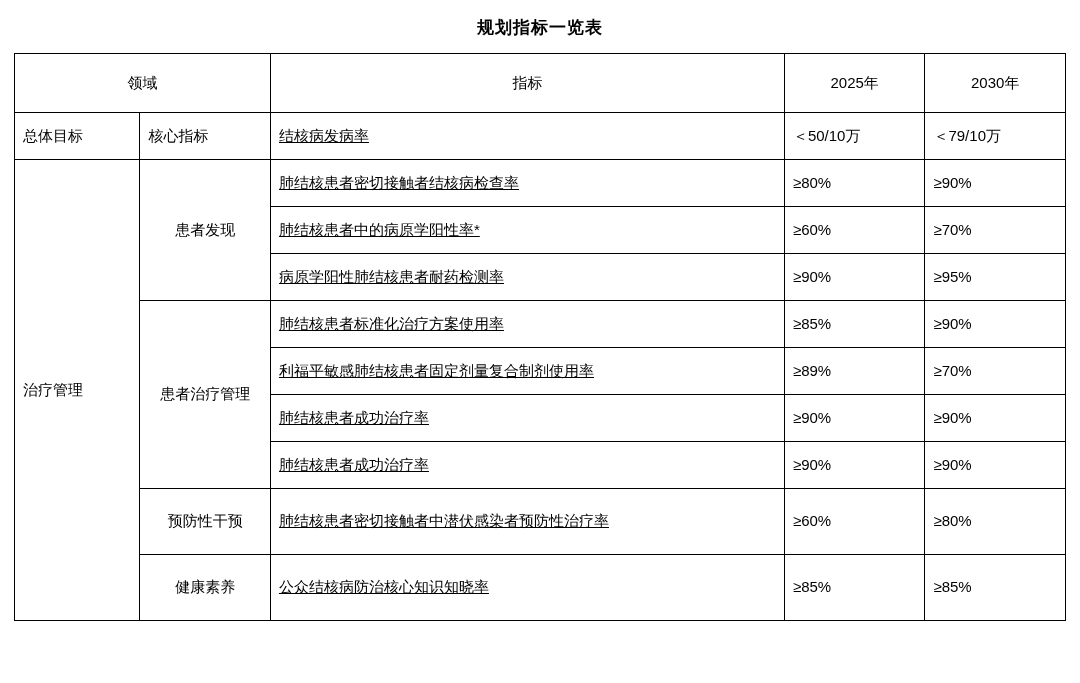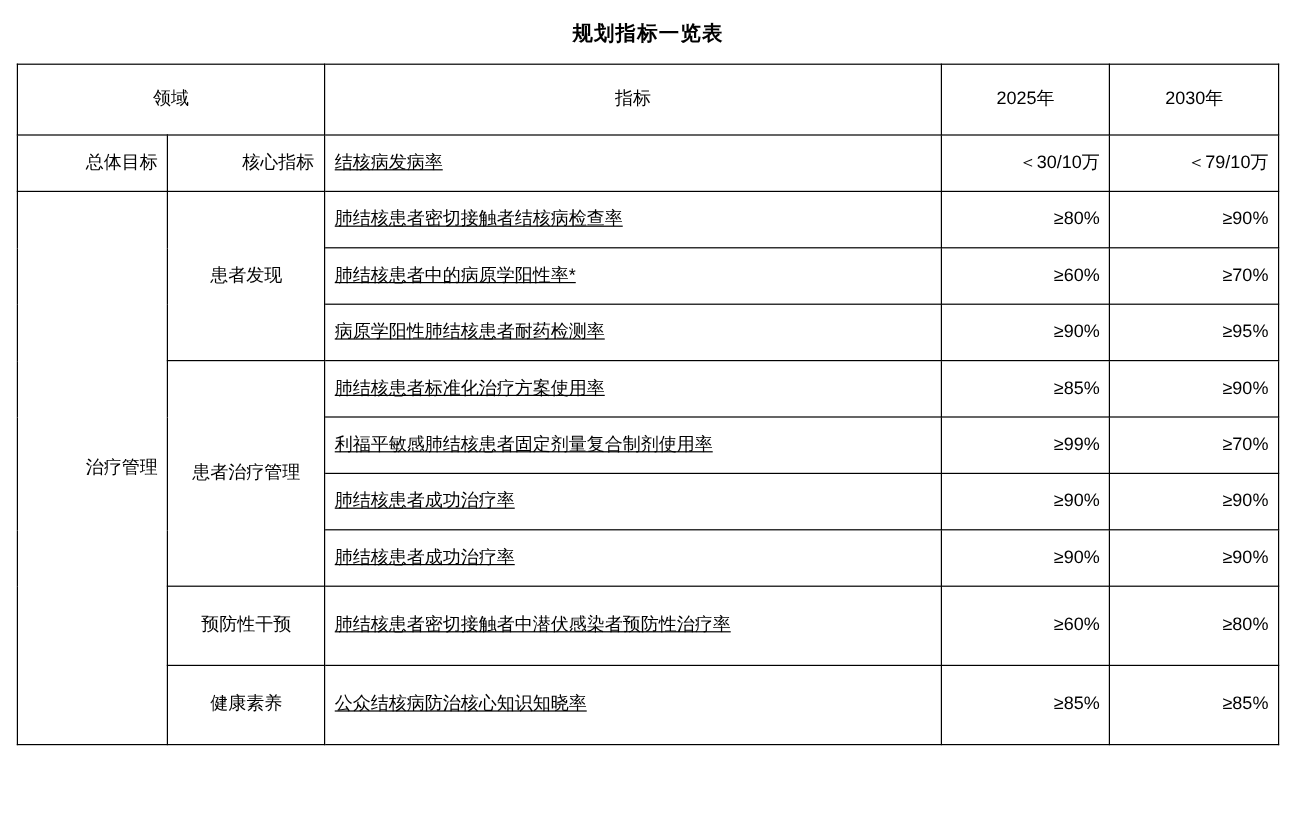--- a/index.html
+++ b/index.html
@@ -48,21 +48,21 @@
   .col-sub     { width: 130px; }
   .col-ind     { width: 512px; }
   .col-y1      { width: 140px; }
   .col-y2      { width: 140px; }
 
   .hdr td {
     text-align: center;
     height: 46px;
     font-size: 15.5px;
   }
-  .c-center { text-align: right; }
+  .c-center { text-align: left; }
   .c-left   { text-align: left; padding-left: 24px; text-decoration: underline; }
   .row-h { height: 47px; }
   .row-h-tall { height: 66px; }
   .stack {
     display: flex;
     flex-direction: row;
     align-items: center;
     justify-content: center;
     line-height: 1.9;
   }
@@ -89,21 +89,21 @@
         <td colspan="2">领域</td>
         <td>指标</td>
         <td>2025年</td>
         <td>2030年</td>
       </tr>
 
       <tr class="row-h">
         <td class="c-center">总体目标</td>
         <td class="c-center">核心指标</td>
         <td class="c-left">结核病发病率</td>
-        <td class="c-center num">＜30/10万</td>
+        <td class="c-center num">＜50/10万</td>
         <td class="c-center num">＜79/10万</td>
       </tr>
 
       <tr class="row-h">
         <td class="c-center" rowspan="9">治疗管理</td>
         <td rowspan="3">
           <div class="stack">
             <span>患者</span>
             <span>发现</span>
           </div>
@@ -129,21 +129,21 @@
             <span>患者</span>
             <span>治疗管理</span>
           </div>
         </td>
         <td class="c-left">肺结核患者标准化治疗方案使用率</td>
         <td class="c-center num">≥85%</td>
         <td class="c-center num">≥90%</td>
       </tr>
       <tr class="row-h">
         <td class="c-left">利福平敏感肺结核患者固定剂量复合制剂使用率</td>
-        <td class="c-center num">≥99%</td>
+        <td class="c-center num">≥89%</td>
         <td class="c-center num">≥70%</td>
       </tr>
       <tr class="row-h">
         <td class="c-left">肺结核患者成功治疗率</td>
         <td class="c-center num">≥90%</td>
         <td class="c-center num">≥90%</td>
       </tr>
       <tr class="row-h">
         <td class="c-left">肺结核患者成功治疗率</td>
         <td class="c-center num">≥90%</td>

